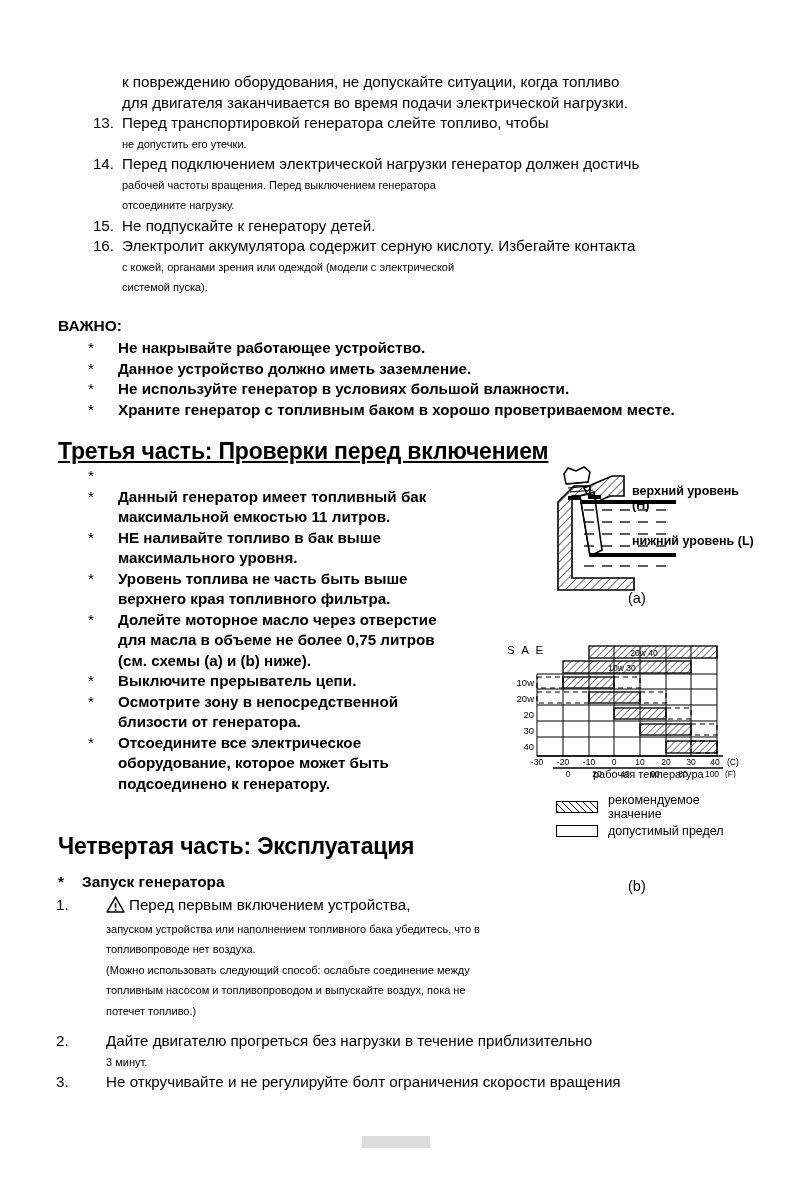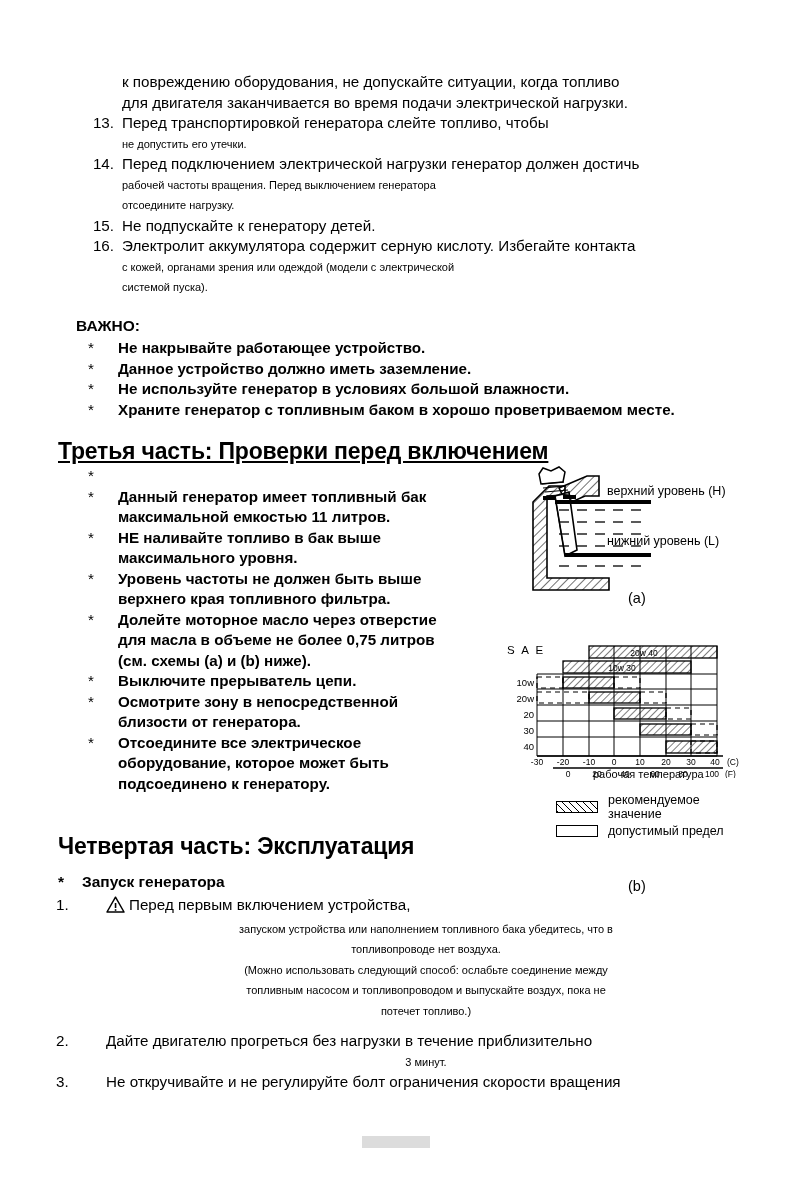--- a/index.html
+++ b/index.html
@@ -75,53 +75,53 @@
     line-height: 27px;
     letter-spacing: -0.2px;
   }
 
   
   #intro-lines { position: absolute; left: 122px; top: 72px; width: 620px; }
   #intro-lines div { font-size: 15.2px; line-height: 20.5px; }
 
   #numbered-12 { left: 72px; top: 113px; width: 665px; }
 
-  #vazhno-head { position: absolute; left: 76px; top: 316px; }
+  #vazhno-head { position: absolute; left: 58px; top: 316px; }
   #vazhno-list { position: absolute; left: 80px; top: 338px; width: 665px; }
 
   #part3-head { position: absolute; left: 58px; top: 438px; text-decoration: underline; }
   #part3-list { position: absolute; left: 80px; top: 466px; width: 420px; }
 
   #part4-head { position: absolute; left: 58px; top: 833px; }
   #startgen-head { position: absolute; left: 58px; top: 872px; display:flex; }
   #startgen-head .sg-star { width: 24px; flex: 0 0 24px; }
 
   #numbered-ops { left: 56px; top: 895px; width: 690px; }
   #numbered-ops .num-marker { width: 50px; flex: 0 0 50px; text-align: left; padding-right: 0; }
-  #numbered-ops .cont-row { padding-left: 50px; text-align: center; }
+  #numbered-ops .cont-row { padding-left: 50px; }
   #ops-gap { height: 10px; }
 
   .warn-tri {
     display: inline-block;
     vertical-align: -3px;
     margin-right: 4px;
   }
 
   
   #bottom-bar {
     position: absolute;
     left: 362px;
     top: 1136px;
     width: 68px;
     height: 12px;
     background: #dcdcdc;
   }
 
   
-  #fig-a { position: absolute; left: 519px; top: 466px; width: 215px; height: 145px; }
+  #fig-a { position: absolute; left: 544px; top: 466px; width: 215px; height: 145px; font-weight: bold; }
   #fig-a-caption {
     position: absolute;
     left: 628px;
     top: 590px;
     font-size: 14.5px;
   }
 
   
   #fig-b { position: absolute; left: 505px; top: 628px; width: 240px; height: 150px; }
   #fig-b-legend { position: absolute; left: 556px; top: 793px; width: 200px; }
@@ -229,21 +229,21 @@
       <div class="star-marker">*</div>
       <div class="star-body">
         <div>НЕ наливайте топливо в бак выше</div>
         <div>максимального уровня.</div>
       </div>
     </div>
 
     <div class="star-row">
       <div class="star-marker">*</div>
       <div class="star-body">
-        <div>Уровень частоты не должен быть выше</div>
+        <div>Уровень топлива не часть быть выше</div>
         <div>верхнего края топливного фильтра.</div>
       </div>
     </div>
 
     <div class="star-row">
       <div class="star-marker">*</div>
       <div class="star-body">
         <div>Долейте моторное масло через отверстие</div>
         <div>для масла в объеме не более 0,75 литров</div>
         <div>(см. схемы (a) и (b) ниже).</div>

